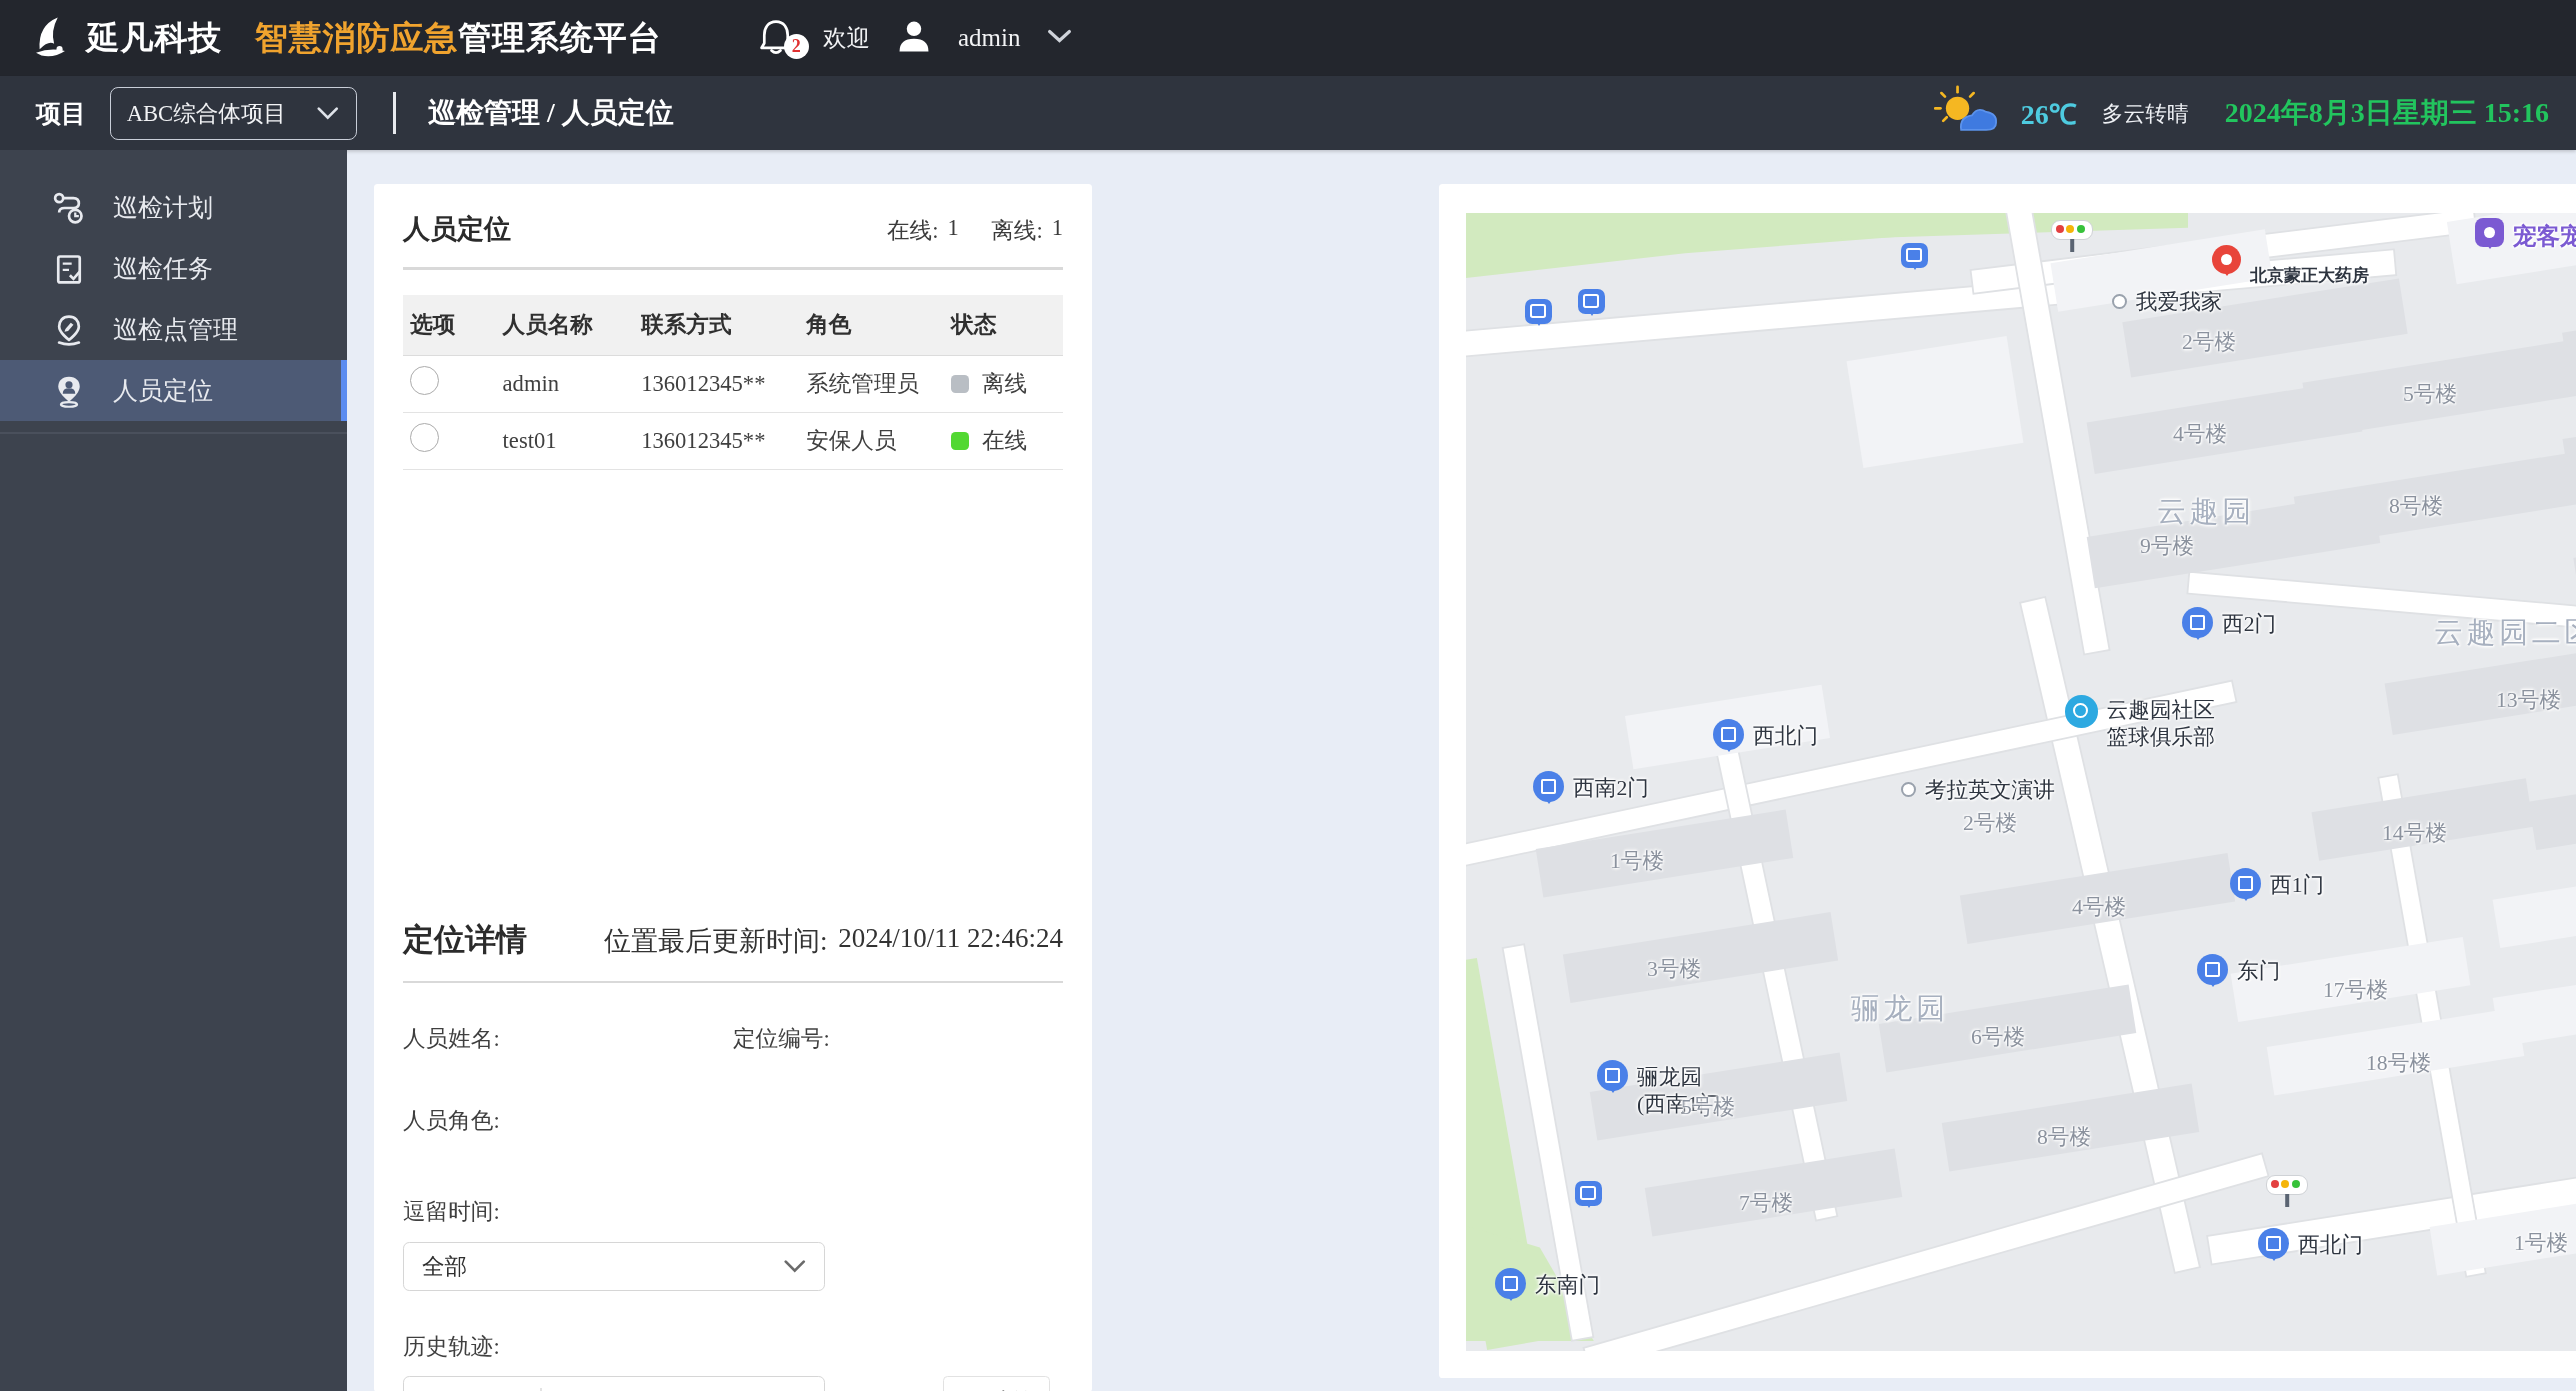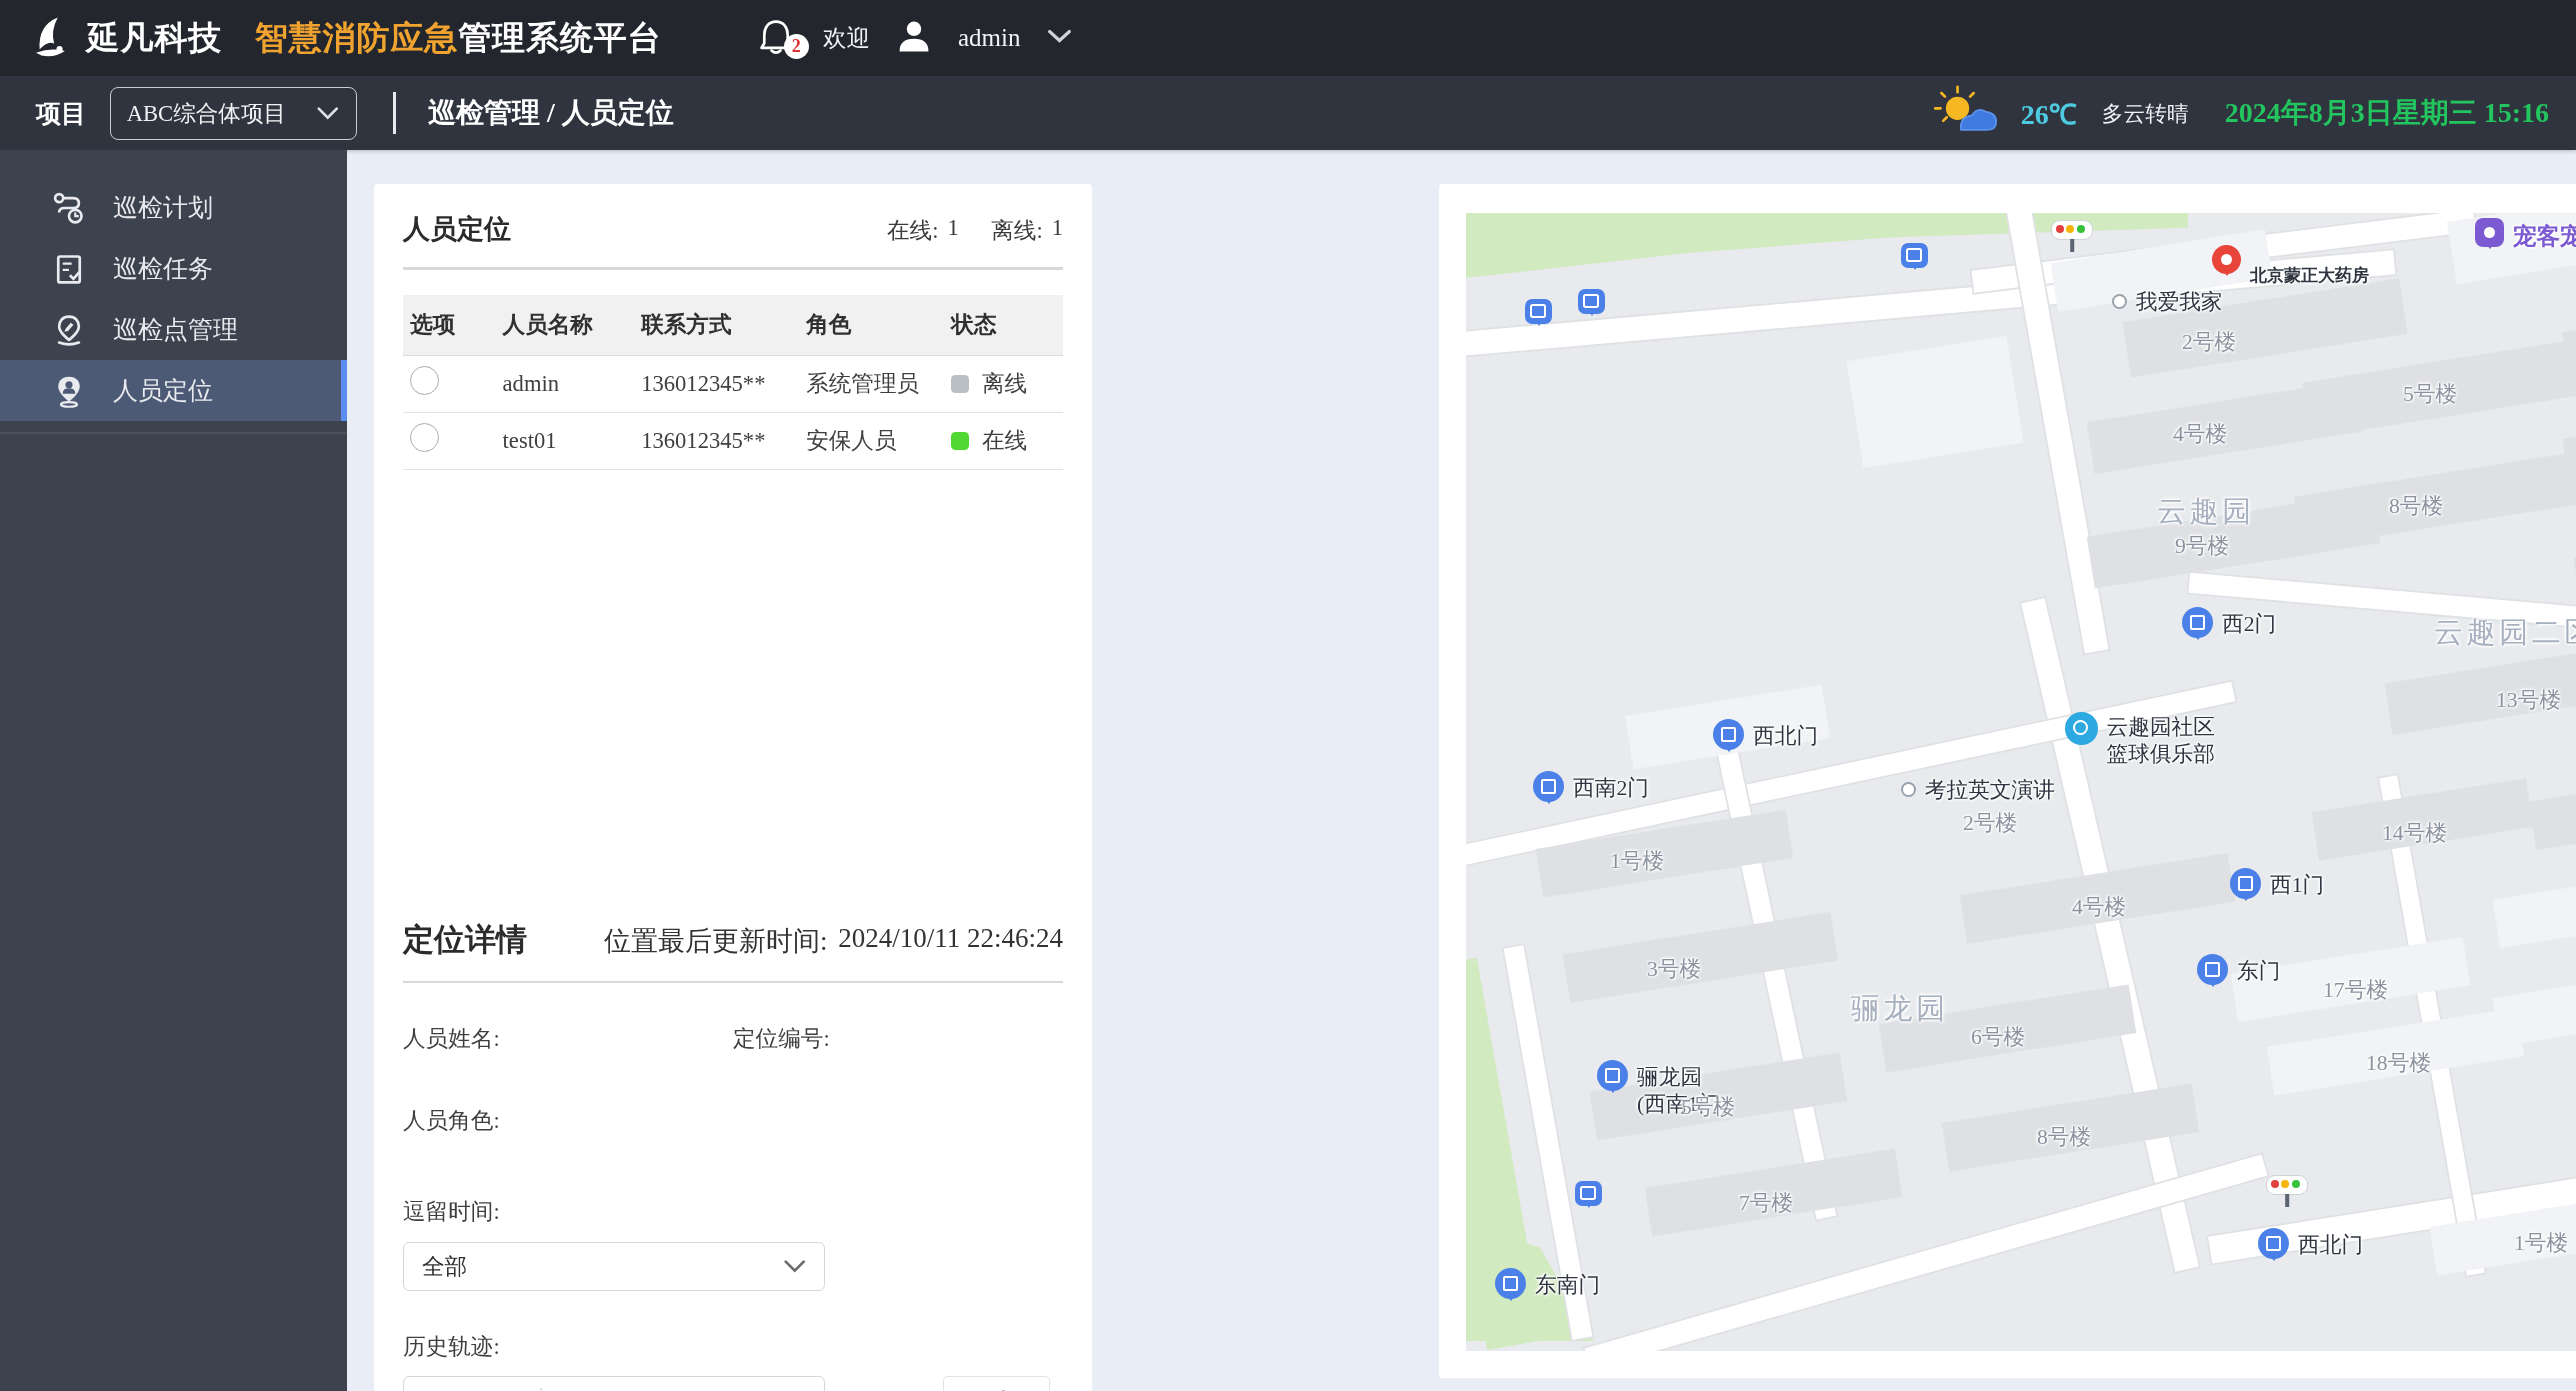--- a/index.html
+++ b/index.html
@@ -435,34 +435,34 @@
               </div>
               <div class="mk bldg" style="left: 707px; top: 208px;">
                 <span class="lbl">4号楼</span>
               </div>
               <div class="mk bldg" style="left: 923px; top: 280px;">
                 <span class="lbl">8号楼</span>
               </div>
               <div class="mk area" style="left: 691px; top: 280px;">
                 <span class="lbl">云趣园</span>
               </div>
-              <div class="mk bldg" style="left: 709px; top: 320px;">
+              <div class="mk bldg" style="left: 674px; top: 320px;">
                 <span class="lbl">9号楼</span>
               </div>
               <div class="mk area" style="left: 968px; top: 401px;">
                 <span class="lbl">云趣园二区</span>
               </div>
               <div class="mk gate" style="left: 716px; top: 398px;">
                 <span class="pin-gate"></span>
                 <span class="lbl">西2门</span>
               </div>
               <div class="mk bldg" style="left: 1030px; top: 474px;">
                 <span class="lbl">13号楼</span>
               </div>
-              <div class="mk club" style="left: 599px; top: 501px;">
+              <div class="mk club" style="left: 599px; top: 484px;">
                 <span class="pin-club"></span>
                 <span class="lbl">云趣园社区
 篮球俱乐部</span>
               </div>
               <div class="mk gate" style="left: 247px; top: 510px;">
                 <span class="pin-gate"></span>
                 <span class="lbl">西北门</span>
               </div>
               <div class="mk gate" style="left: 67px; top: 562px;">
                 <span class="pin-gate"></span>

